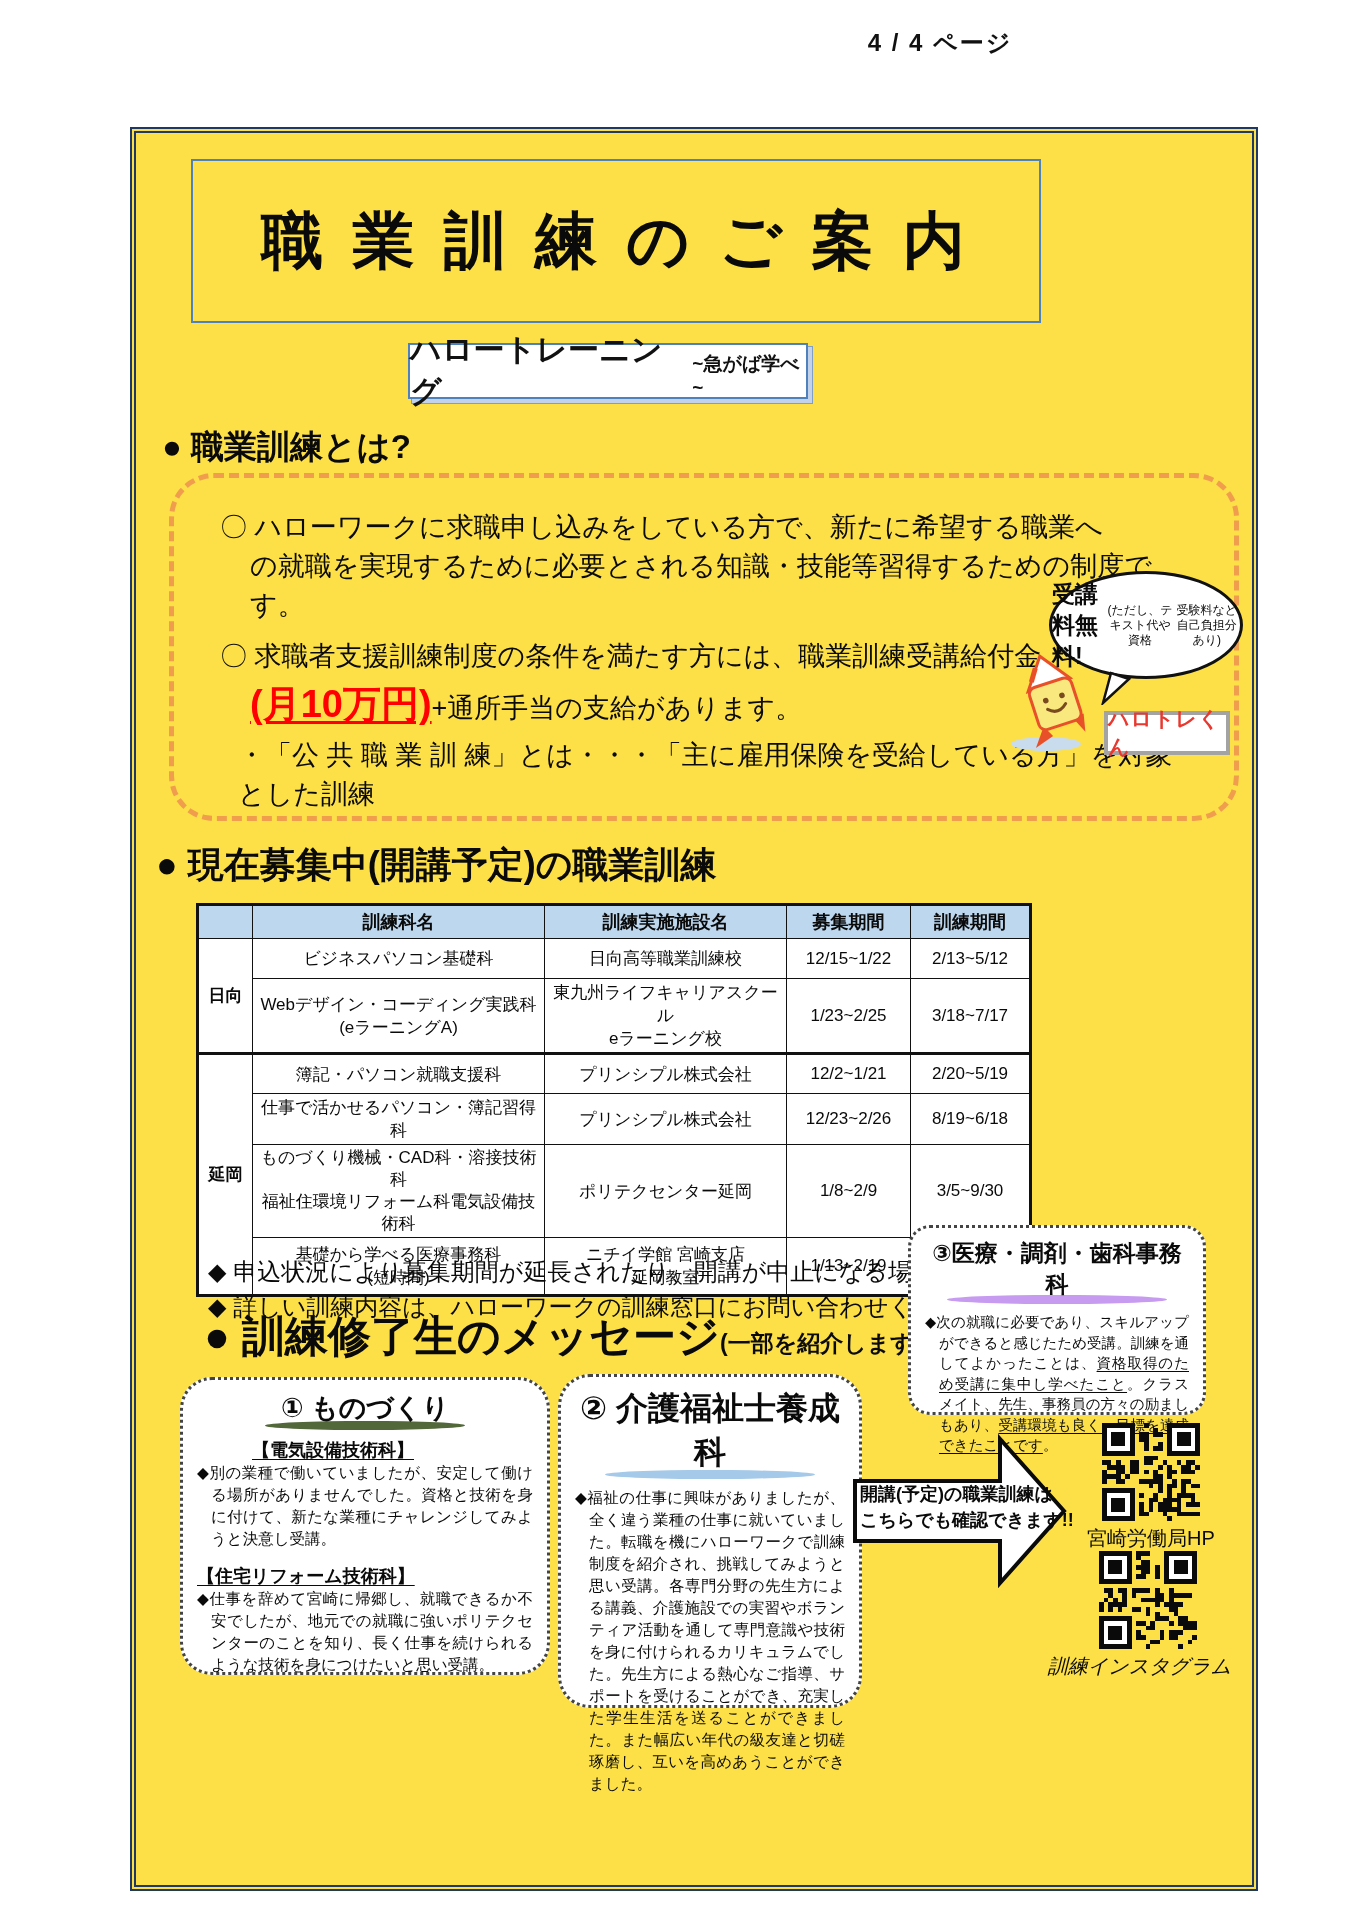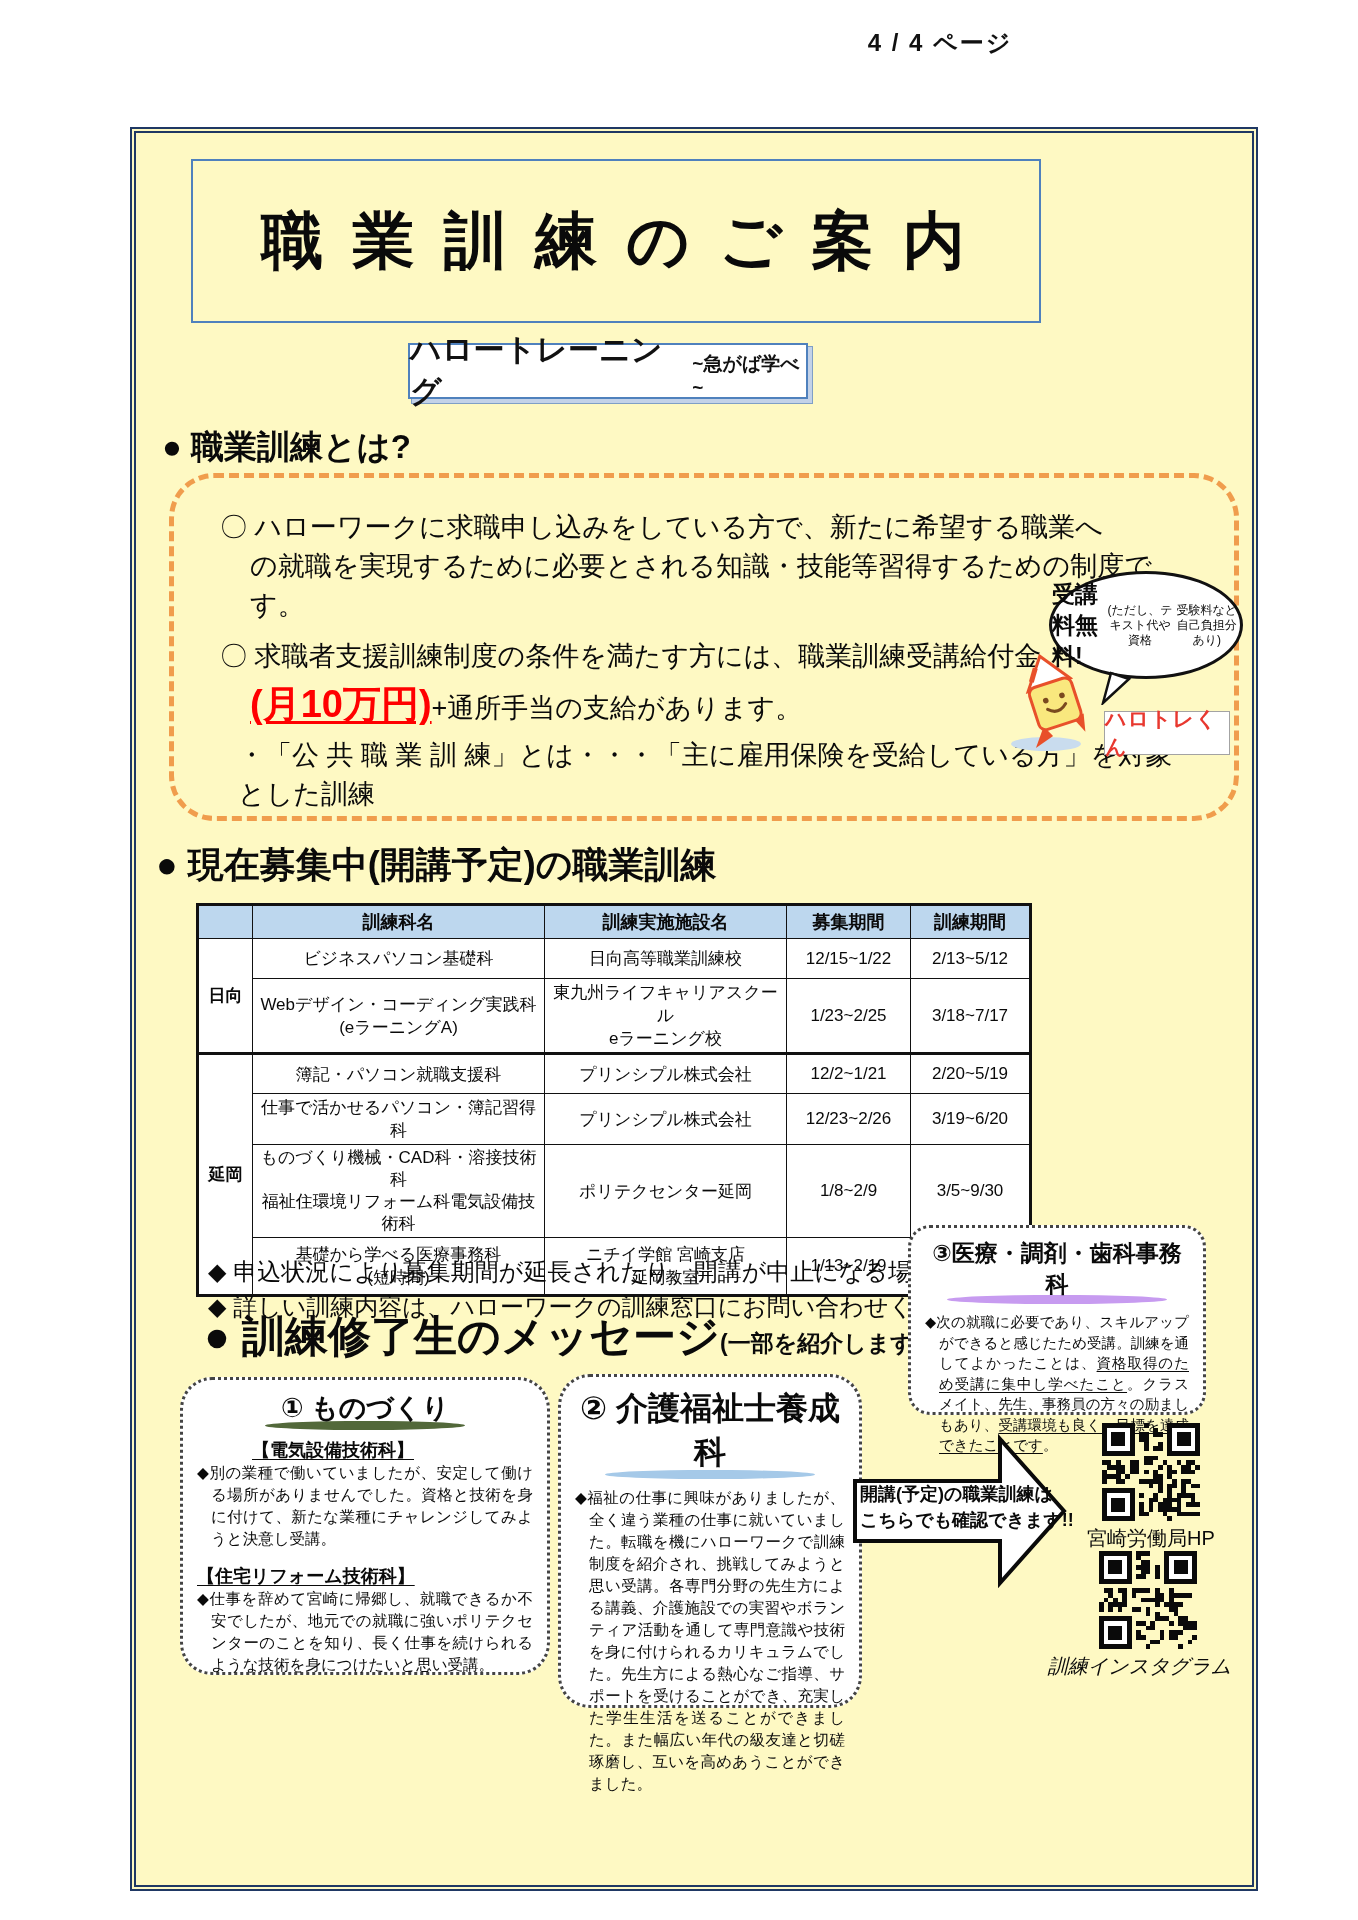--- a/index.html
+++ b/index.html
@@ -3,21 +3,21 @@
 <meta charset="utf-8">
 <style>
   * { margin:0; padding:0; box-sizing:border-box; }
   body { background:#fff; font-family:"Liberation Sans","DejaVu Sans",sans-serif; }
   .page { position:relative; width:1358px; height:1920px; background:#fff; overflow:hidden;margin-top:19px; }
 
   .page-number { position:absolute; top:8px; left:850px; width:180px; text-align:center;
     font-size:24px; font-weight:bold; letter-spacing:2px; color:#111; }
 
   .frame { position:absolute; left:130px; top:108px; width:1128px; height:1764px;
-    border:6px double #1f3864; background:#fef9c3; }
+    border:6px double #1f3864; background:#fde047; }
 
   
   .title-box { position:absolute; left:55px; top:26px; width:850px; height:164px;
     border:2px solid #4f81bd; display:flex; align-items:center; justify-content:center; }
   .title-box h1 { font-size:62px; font-weight:bold; color:#0a0a0a; letter-spacing:6px; white-space:nowrap; }
 
   .subtitle-box { position:absolute; left:272px; top:210px; width:400px; height:56px;
     border:2px solid #4f81bd; box-shadow:4px 4px 0 #c3d2e8, 4px 4px 0 1px #7f9fc6;
     display:flex; align-items:center; justify-content:center; gap:10px; background:#fff; }
   .subtitle-main { font-size:31px; font-weight:bold; color:#111; }
@@ -43,21 +43,21 @@
   .balloon { position:absolute; left:913px; top:438px; width:194px; height:108px;
     border:3px solid #111; border-radius:50%; background:#fff; z-index:6;
     display:flex; flex-direction:row; align-items:center; justify-content:center; }
   .balloon-title { font-size:23px; font-weight:bold; color:#0a0a0a; }
   .balloon-sub { font-size:12px; color:#0a0a0a; line-height:1.25; text-align:center; }
   .balloon-tail { position:absolute; left:963px; top:538px; width:34px; height:34px; z-index:7; }
 
   .mascot { position:absolute; left:872px; top:515px; width:92px; height:104px; z-index:5; }
 
   .harotore-box { position:absolute; left:968px; top:578px; width:126px; height:44px;
-    border:1px solid #a3a3a3; background:#fff; z-index:6;
+    border:4px solid #a3a3a3; background:#fff; z-index:6;
     display:flex; align-items:center; justify-content:center; }
   .harotore-box span { color:#e8382f; font-weight:bold; font-size:21px; letter-spacing:1px; }
 
   
   .train-table { position:absolute; left:60px; top:770px; border-collapse:collapse; background:#fff; }
   .train-table th, .train-table td { border:1.5px solid #111; text-align:center;
     vertical-align:middle; white-space:pre-line; color:#0a0a0a; padding:2px 4px; }
   .train-table { border:3px solid #111; }
   .train-table th { background:#bdd7ee; font-size:18px; font-weight:bold; height:34px; }
   .train-table td { font-size:17px; }
@@ -192,21 +192,21 @@
         <td rowspan="4" class="group-cell">延岡</td>
         <td>簿記・パソコン就職支援科</td>
         <td>プリンシプル株式会社</td>
         <td>12/2~1/21</td>
         <td>2/20~5/19</td>
       </tr>
       <tr class="r-std">
         <td>仕事で活かせるパソコン・簿記習得科</td>
         <td>プリンシプル株式会社</td>
         <td>12/23~2/26</td>
-        <td>3/19~6/20</td>
+        <td>8/19~6/18</td>
       </tr>
       <tr class="r-tall">
         <td class="small-cell">ものづくり機械・CAD科・溶接技術科
 福祉住環境リフォーム科電気設備技術科</td>
         <td>ポリテクセンター延岡</td>
         <td>1/8~2/9</td>
         <td>3/5~9/30</td>
       </tr>
       <tr class="r-tall2">
         <td>基礎から学べる医療事務科

